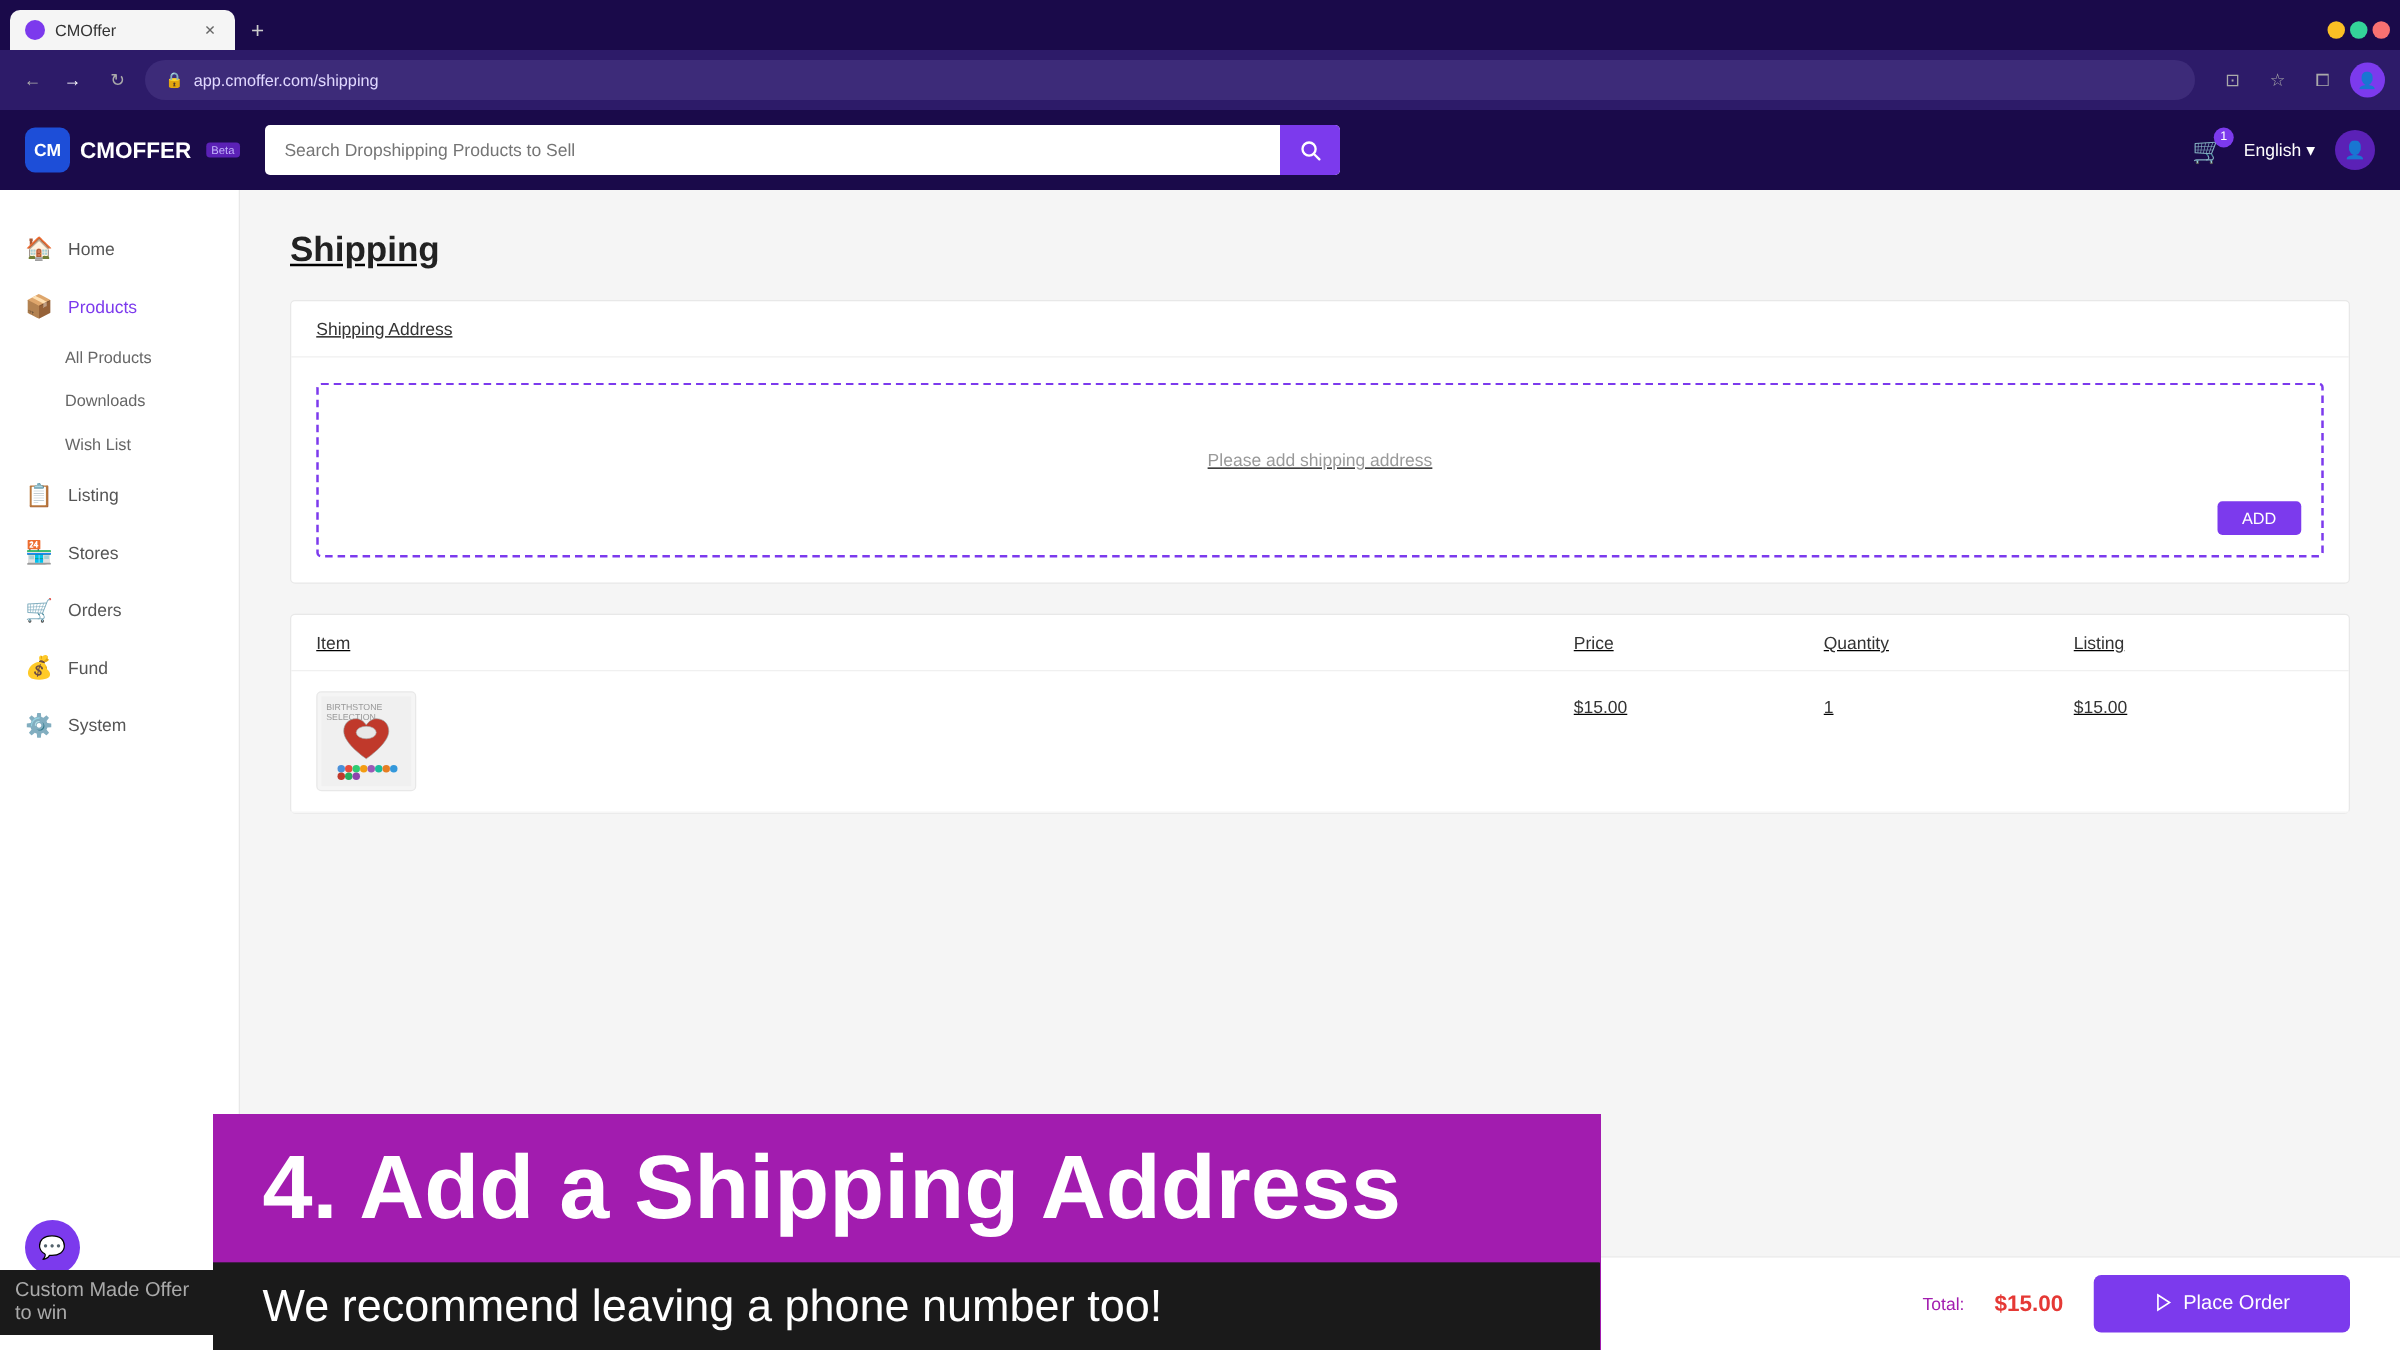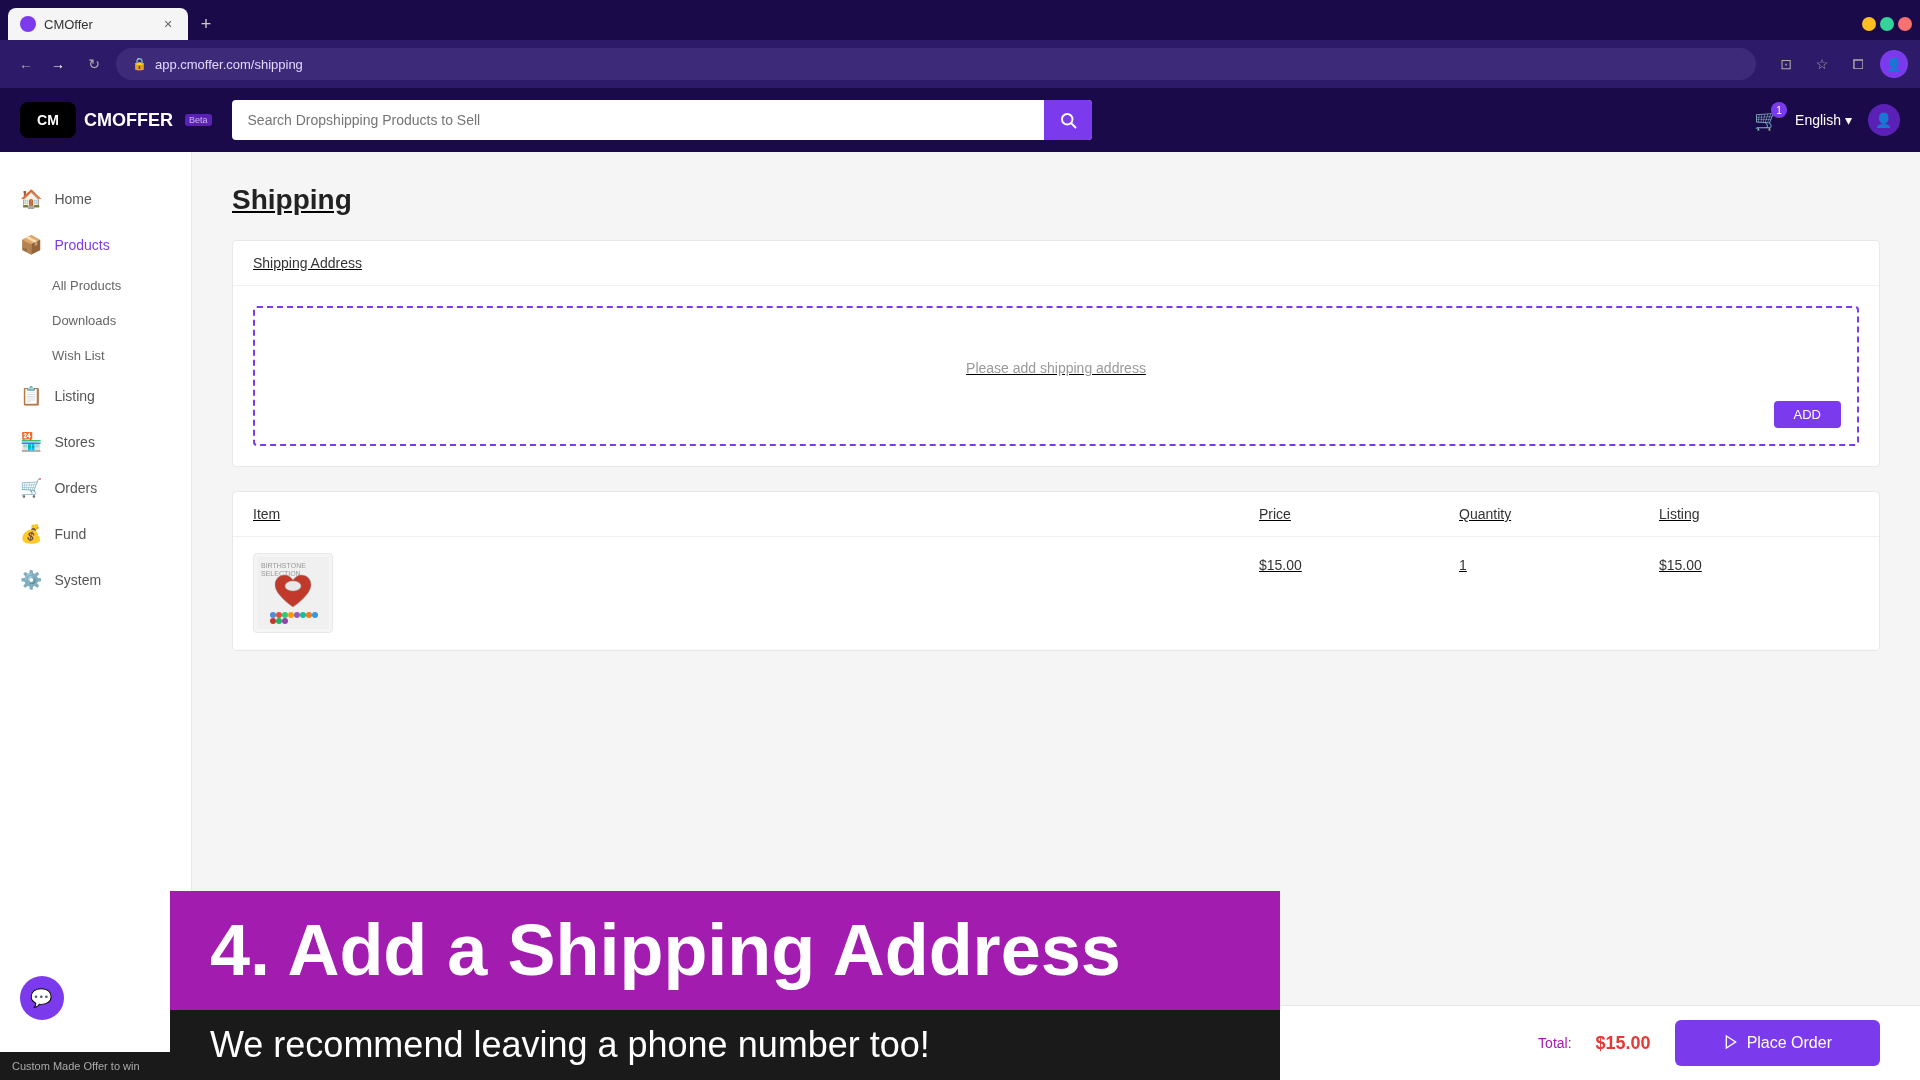--- a/index.html
+++ b/index.html
@@ -137,22 +137,22 @@
       top: 88px;
       left: 0;
     }
     .logo-area {
       display: flex;
       align-items: center;
       gap: 8px;
       min-width: 160px;
     }
     .logo-icon {
-      width: 56px; height: 36px;
-      background: #000000;
+      width: 36px; height: 36px;
+      background: #1d4ed8;
       border-radius: 8px;
       display: flex; align-items: center; justify-content: center;
       color: white; font-weight: bold; font-size: 14px;
     }
     .logo-text { color: white; font-size: 18px; font-weight: bold; }
     .logo-beta {
       background: #5b21b6;
       color: #c4b5fd;
       font-size: 9px;
       padding: 1px 4px;
@@ -455,26 +455,26 @@
       width: 44px; height: 44px;
       background: #7c3aed;
       border-radius: 50%;
       display: flex; align-items: center; justify-content: center;
       color: white; font-size: 18px; cursor: pointer;
       z-index: 200;
     }
 
     .bottom-promo {
       position: fixed;
-      bottom: 0;
+      bottom: 12px;
       left: 0;
       width: 170px;
       background: #1a1a1a;
       padding: 8px 12px;
-      font-size: 11px;
+      font-size: 16px;
       color: #aaa;
       z-index: 200;
     }
   </style>
 </head>
 <body>
 
 <div class="browser-chrome">
   <div class="tab-bar">
     <div class="tab">

